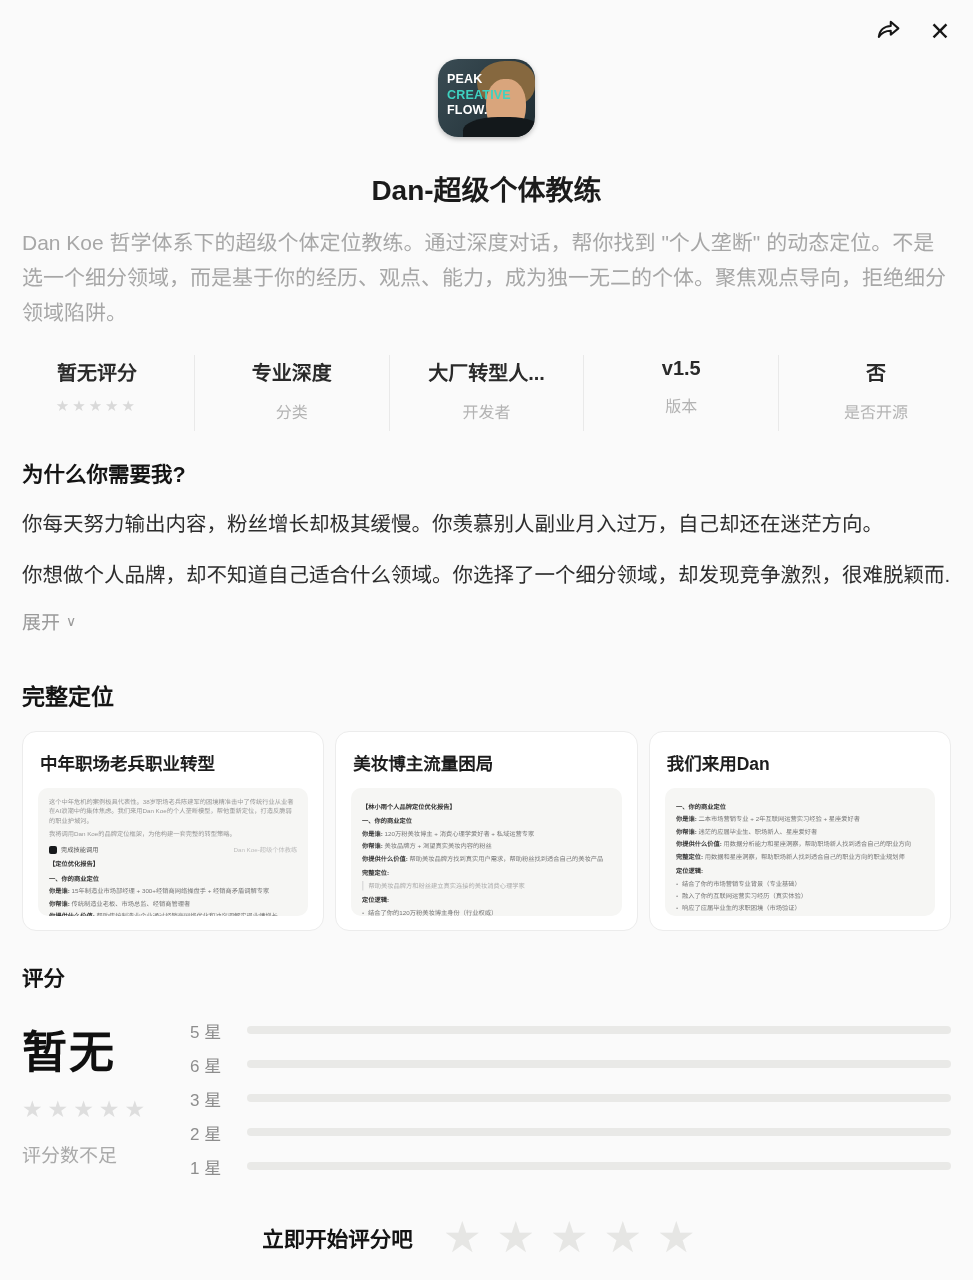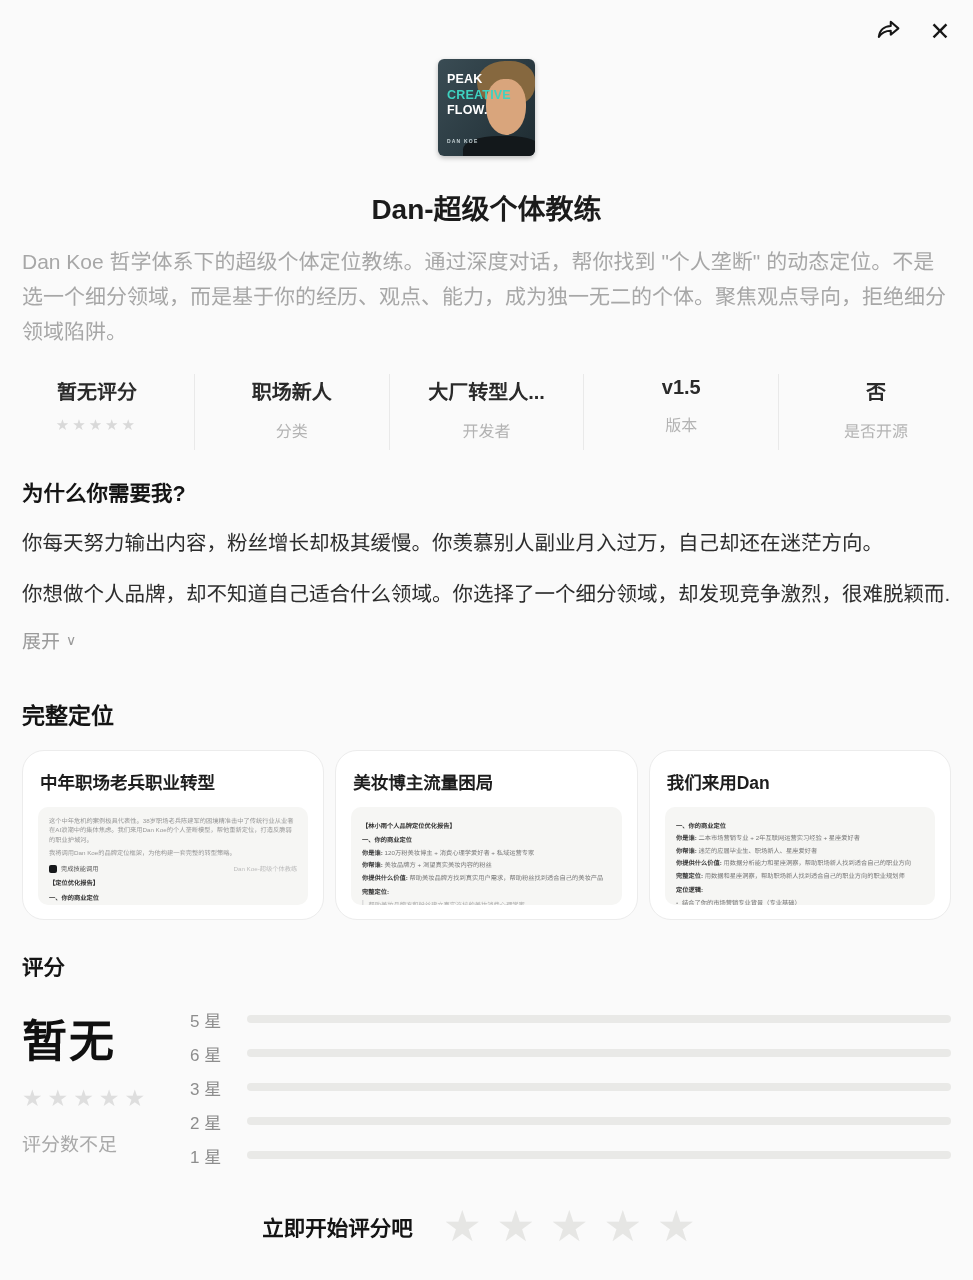--- a/index.html
+++ b/index.html
@@ -8,21 +8,21 @@
     background:#fafafa;
     font-family:"Liberation Sans","DejaVu Sans",sans-serif;
     color:#1a1a1a;
     overflow:hidden;
     position:relative;
   }
   .topbar { position:absolute; top:12px; right:14px; display:flex; gap:14px; z-index:5; }
   .icon-btn { width:38px; height:38px; display:flex; align-items:center; justify-content:center; color:#161616; cursor:pointer; background:none; border:none; }
   .close-glyph { font-size:25px; line-height:1; color:#161616; }
 
-  .app-icon { width:97px; height:97px; border-radius:6px; margin:59px auto 0;
+  .app-icon { width:97px; height:78px; border-radius:20px; margin:59px auto 0;
     background:linear-gradient(125deg,#3a4c54 0%,#2b3b42 55%,#1e2b31 100%);
     position:relative; overflow:hidden; box-shadow:0 2px 5px rgba(0,0,0,.25); }
   .ai-text { position:absolute; left:9px; top:13px; font-weight:bold; font-size:12.5px; line-height:15.5px; letter-spacing:.2px; }
   .ai-l1,.ai-l3 { color:#ffffff; }
   .ai-l2 { color:#3ed2c0; }
   .ai-by { margin-top:15px; font-size:5px; color:#c6d2d5; letter-spacing:1.2px; font-weight:bold; }
   .ai-hair { position:absolute; right:0px; top:2px; width:58px; height:46px; background:#86683f; border-radius:48% 42% 46% 52%; }
   .ai-face { position:absolute; right:9px; top:20px; width:40px; height:56px; background:#d9a57c; border-radius:46% 46% 52% 52%; }
   .ai-shirt { position:absolute; right:-6px; bottom:-10px; width:78px; height:30px; background:#13181b; border-radius:45% 40% 0 0; }
 
@@ -39,21 +39,21 @@
 
   .section-h { font-size:21.5px; font-weight:700; color:#141414; }
   .why { margin:26px 22px 0; }
   .why-p { font-size:20.5px; line-height:30px; color:#2d2d2d; margin-top:21px; white-space:nowrap; overflow:hidden; }
   .expand { margin-top:17px; color:#9a9a9a; font-size:19px; display:inline-flex; align-items:center; gap:6px; cursor:pointer; }
   .chev { font-size:14px; color:#9a9a9a; }
 
   .cases { margin:44px 22px 0; }
   .cases .section-h { font-size:23px; }
   .cards { display:flex; gap:11px; margin-top:19px; }
-  .card { flex:1; background:#ffffff; border:1px solid #ececec; border-radius:22px; padding:15px 15px 14px; height:170px; display:flex; flex-direction:column; overflow:hidden; }
+  .card { flex:1; background:#ffffff; border:1px solid #ececec; border-radius:14px; padding:15px 15px 14px; height:200px; display:flex; flex-direction:column; overflow:hidden; }
   .card-title { font-size:17.5px; font-weight:700; color:#1d1d1d; margin:3px 2px 13px; white-space:nowrap; }
   .card-shot { background:#f6f6f4; border-radius:10px; flex:1; overflow:hidden; position:relative; }
   .shot-scale { width:200%; transform:scale(.5); transform-origin:0 0; font-size:12.5px; line-height:19px; color:#777; padding:18px 22px; }
   .cs-p { color:#979797; margin-bottom:8px; }
   .cs-h { color:#333; font-weight:700; margin:10px 0 6px; }
   .cs-kv { margin-bottom:6px; }
   .cs-k { font-weight:700; color:#3c3c3c; }
   .cs-quote { color:#aaa; border-left:3px solid #ddd; padding-left:10px; margin:6px 0 8px; }
   .cs-li { margin-bottom:5px; padding-left:12px; position:relative; }
   .cs-li::before { content:"•"; position:absolute; left:0; color:#999; }
@@ -108,21 +108,21 @@
 <h1 class="app-title">Dan-超级个体教练</h1>
 
 <p class="app-desc">Dan Koe 哲学体系下的超级个体定位教练。通过深度对话，帮你找到 "个人垄断" 的动态定位。不是选一个细分领域，而是基于你的经历、观点、能力，成为独一无二的个体。聚焦观点导向，拒绝细分领域陷阱。</p>
 
 <div class="stats">
   <div class="stat">
     <div class="stat-value">暂无评分</div>
     <div class="stat-stars">★★★★★</div>
   </div>
   <div class="stat">
-    <div class="stat-value">职场新人</div>
+    <div class="stat-value">专业深度</div>
     <div class="stat-sub">分类</div>
   </div>
   <div class="stat">
     <div class="stat-value">大厂转型人...</div>
     <div class="stat-sub">开发者</div>
   </div>
   <div class="stat">
     <div class="stat-value">v1.5</div>
     <div class="stat-sub">版本</div>
   </div>

